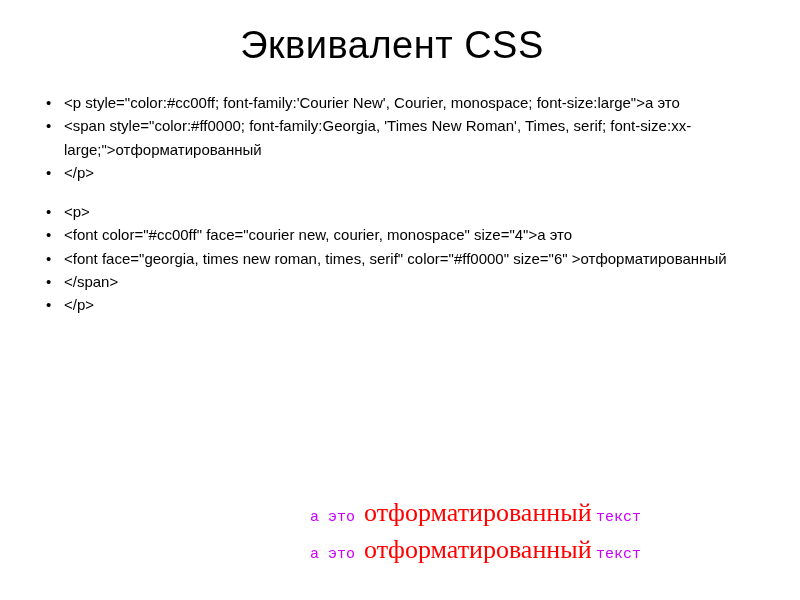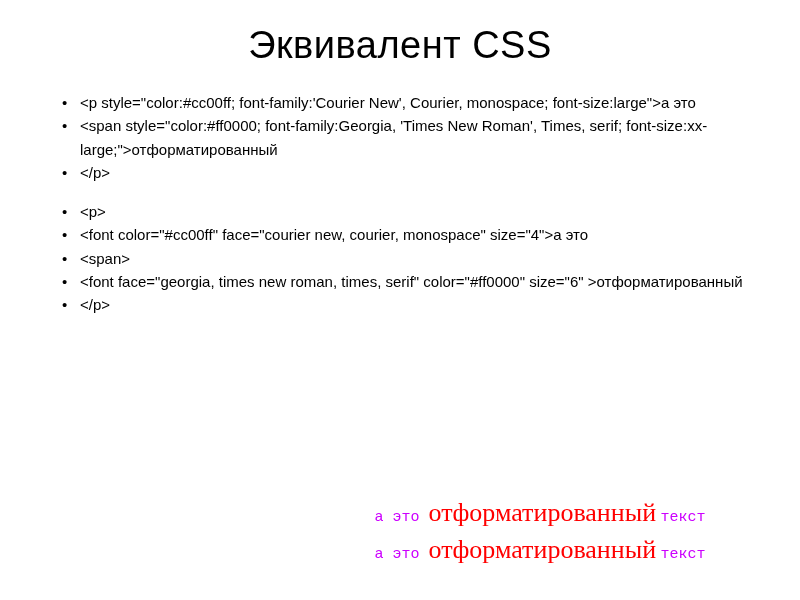--- a/index.html
+++ b/index.html
@@ -8,21 +8,21 @@
     width: 800px;
     height: 600px;
     background: #fff;
     font-family: Arial, Helvetica, sans-serif;
     color: #000;
   }
   .slide {
     width: 800px;
     height: 600px;
     box-sizing: border-box;
-    padding: 18px 32px 28px 32px;
+    padding: 18px 32px 28px 16px;
     position: relative;
   }
   .title {
     text-align: center;
     font-size: 38px;
     font-weight: normal;
     margin: 6px 0 24px 0;
     letter-spacing: 0.5px;
   }
   ul.bullets {
@@ -48,21 +48,20 @@
     color: #000;
   }
   ul.bullets > li.gap {
     height: 16px;
   }
   ul.bullets > li.gap::before { content: ""; }
   .render-box {
     position: absolute;
     left: 310px;
     width: 460px;
-    text-align: center;
   }
   .render-box .line {
     white-space: nowrap;
   }
   .r-small {
     font-family: "Courier New", Courier, monospace;
     color: #cc00ff;
     font-size: 15px;
   }
   .r-big {
@@ -78,22 +77,22 @@
 
   <div class="title">Эквивалент CSS</div>
 
   <ul class="bullets">
     <li><span>&lt;p style="color:#cc00ff; font-family:'Courier New', Courier, monospace;  font-size:large"&gt;а это</span></li>
     <li><span>  &lt;span style="color:#ff0000; font-family:Georgia, 'Times New Roman', Times, serif; font-size:xx-large;"&gt;отформатированный</span></li>
     <li><span>&lt;/p&gt;</span></li>
     <li class="gap"></li>
     <li><span>&lt;p&gt;</span></li>
     <li><span>  &lt;font color="#cc00ff"  face="courier new, courier, monospace" size="4"&gt;а это</span></li>
-    <li><span>   &lt;span&gt;</span></li>
     <li><span>    &lt;font face="georgia, times new roman, times, serif" color="#ff0000" size="6" &gt;отформатированный</span></li>
+    <li><span>   &lt;/span&gt;</span></li>
     <li><span> &lt;/p&gt;</span></li>
   </ul>
 
   <div class="render-box" style="top:498px;">
     <div class="line">
       <span class="r-small">а это </span>
       <span class="r-big">отформатированный</span>
       <span class="r-small"> текст</span>
     </div>
   </div>

